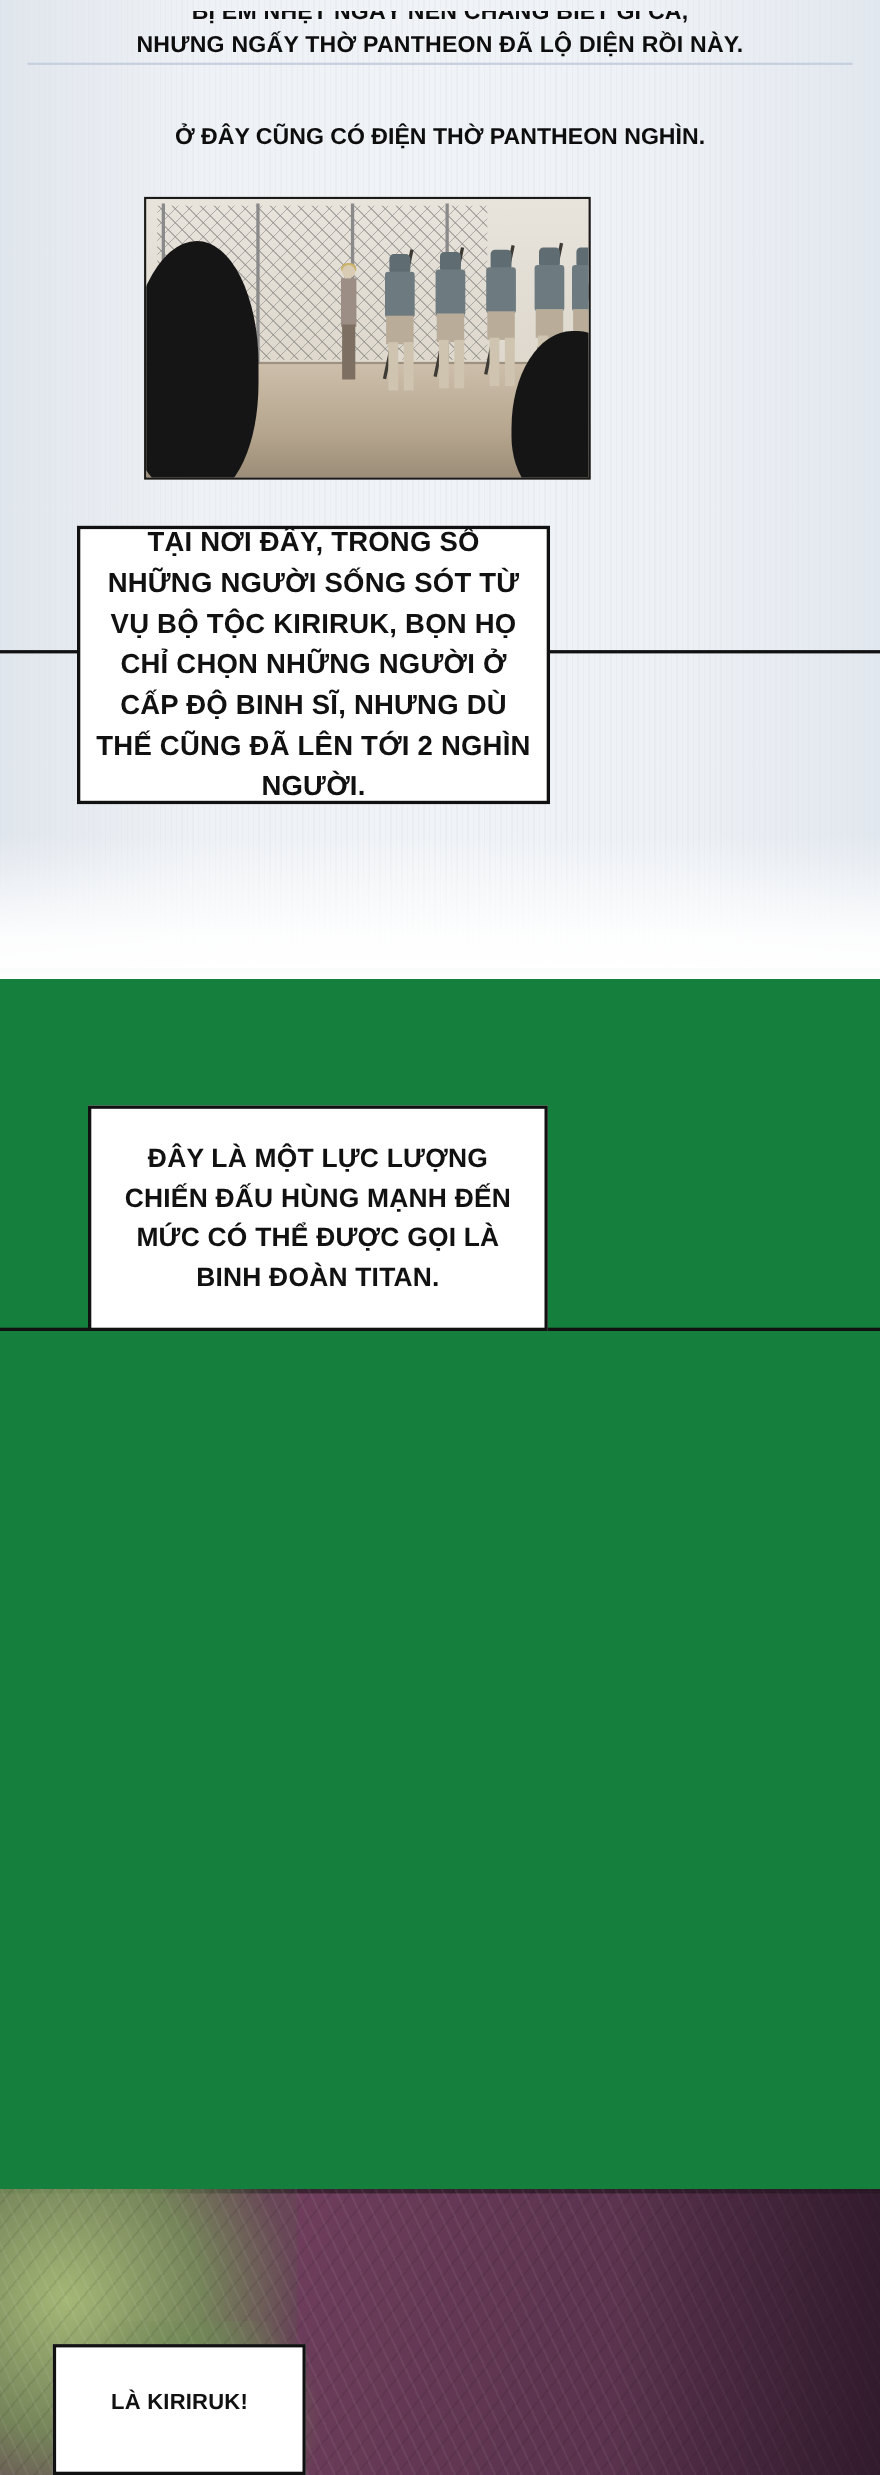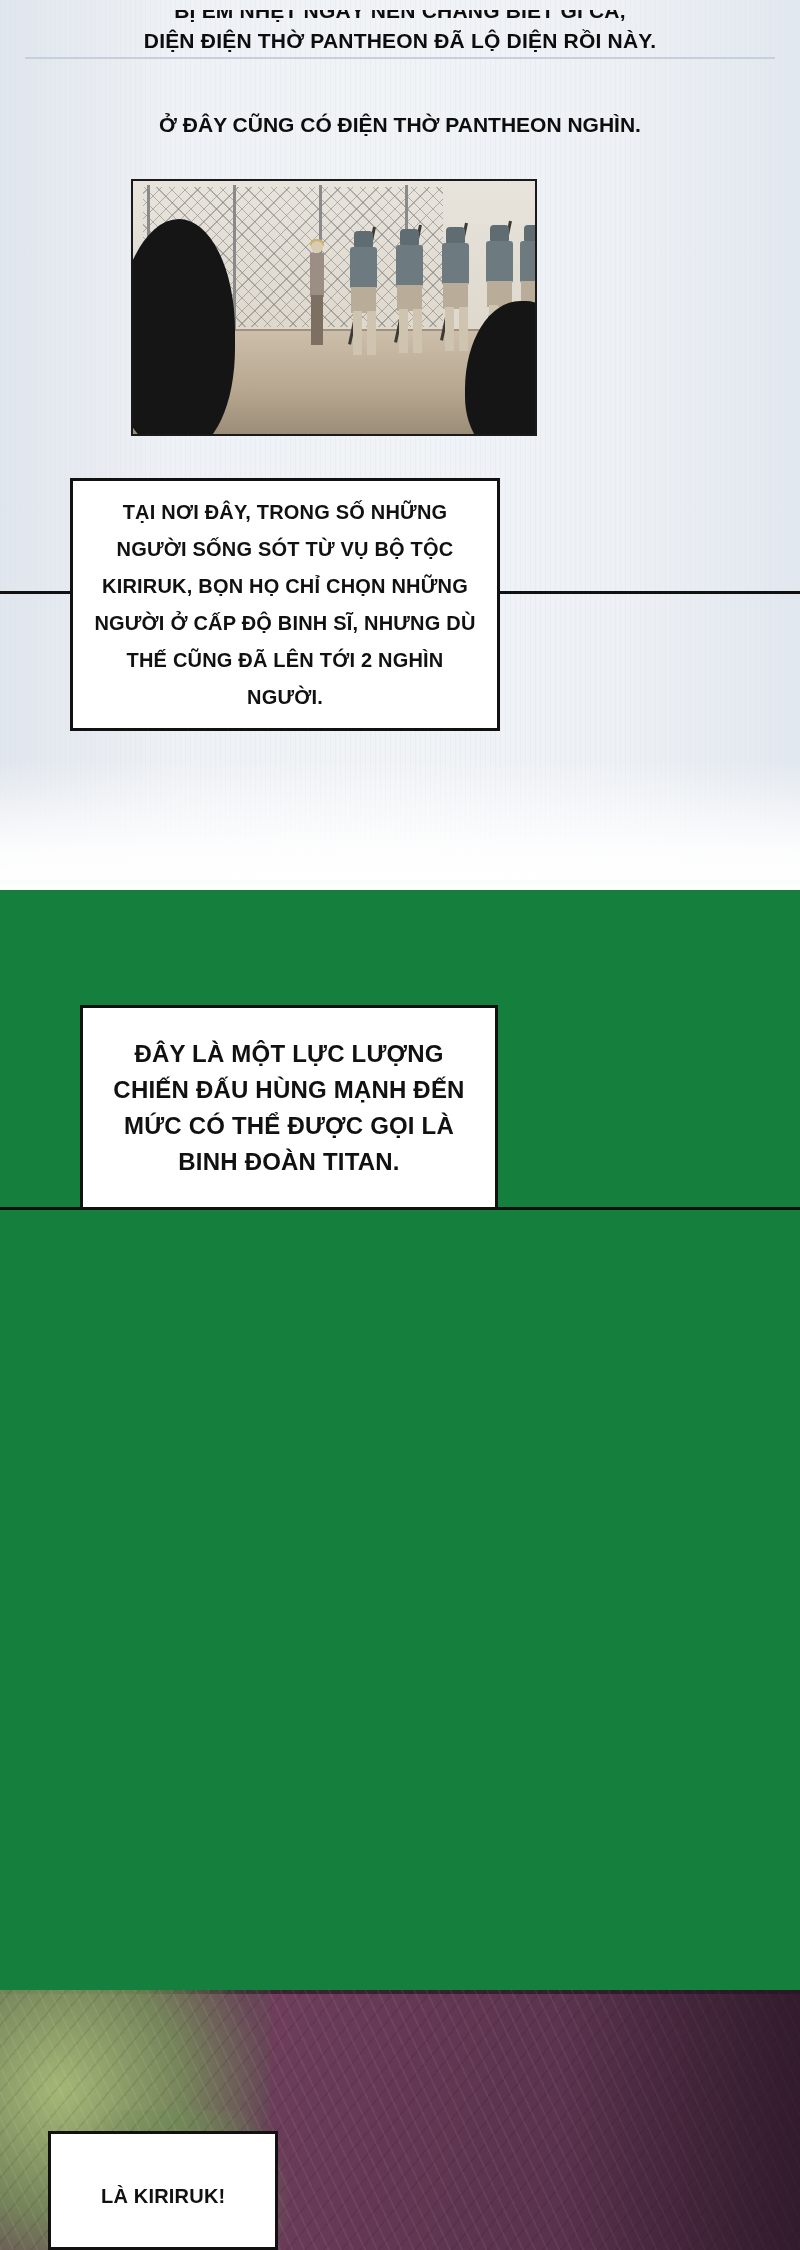--- a/index.html
+++ b/index.html
@@ -231,21 +231,21 @@
     border: 3px solid #111111;
     box-sizing: border-box;
     display: flex;
     align-items: center;
     justify-content: center;
     text-align: center;
   }
   .box .txt {
     color: #111111;
     font-weight: 700;
-    font-size: 20px;
+    font-size: 25px;
     line-height: 37px;
     letter-spacing: 0.2px;
     padding: 0 14px;
   }
 
   #box-1 {
     left: 70px;
     top: 478px;
     width: 430px;
     height: 253px;
@@ -261,21 +261,21 @@
     left: 48px;
     top: 2131px;
     width: 230px;
     height: 119px;
     align-items: flex-start;
     justify-content: flex-start;
   }
   #box-3 .txt {
     font-size: 20px;
     line-height: 28px;
-    padding: 48px 0 0 50px;
+    padding: 36px 0 0 50px;
     text-align: left;
     white-space: nowrap;
   }
 
   
   .gutter-line {
     position: absolute;
     height: 3px;
     background: #111111;
   }
@@ -352,21 +352,21 @@
 </style>
 </head>
 <body>
 
 <div class="page">
 
   <div class="panel-top"></div>
 
   <div class="top-narration">
     <div class="line1">BỊ ÉM NHẸT NGẤY NÊN CHẲNG BIẾT GÌ CẢ,</div>
-    <div class="line2">DIỆN ĐIỆN THỜ PANTHEON ĐÃ LỘ DIỆN RỒI NÀY.</div>
+    <div class="line2">NHƯNG NGẤY THỜ PANTHEON ĐÃ LỘ DIỆN RỒI NÀY.</div>
   </div>
 
   <div class="hr-divider"></div>
 
   <div class="second-narration">Ở ĐÂY CŨNG CÓ ĐIỆN THỜ PANTHEON NGHÌN.</div>
 
   <div class="art-frame">
     <div class="art-sky"></div>
     <div class="art-ground"></div>
 

